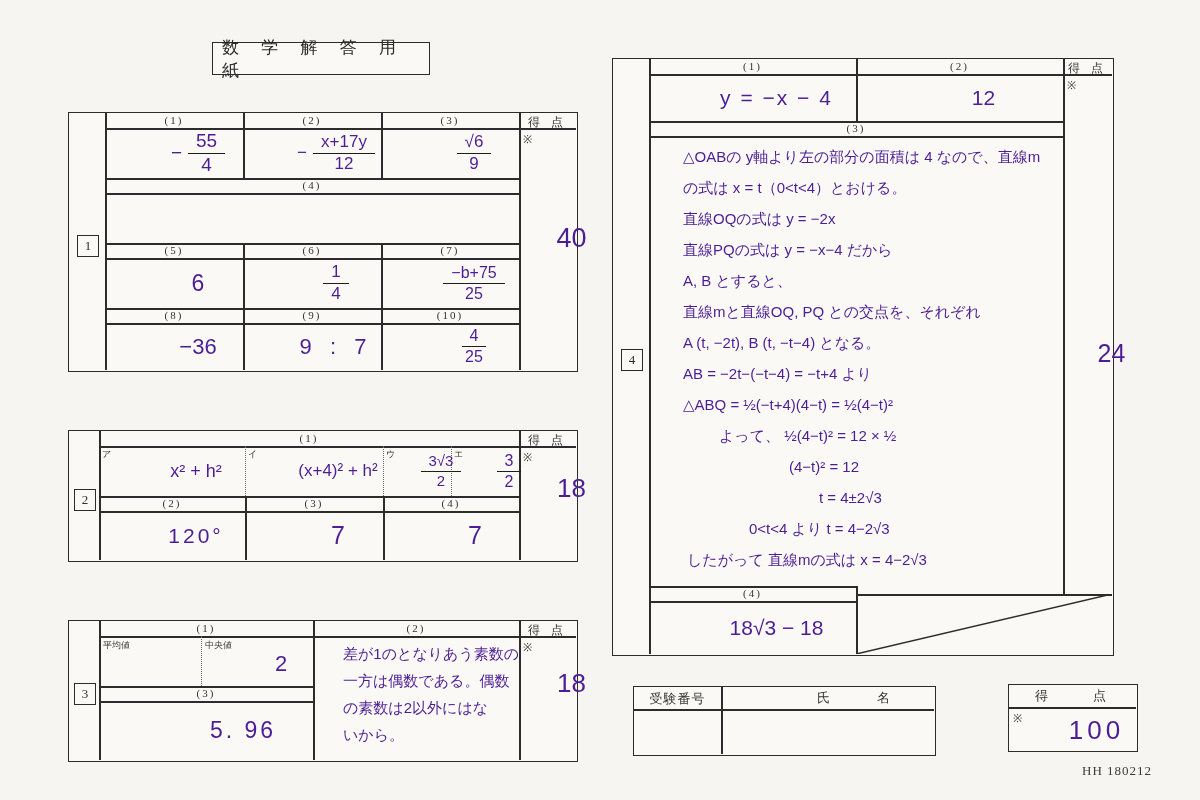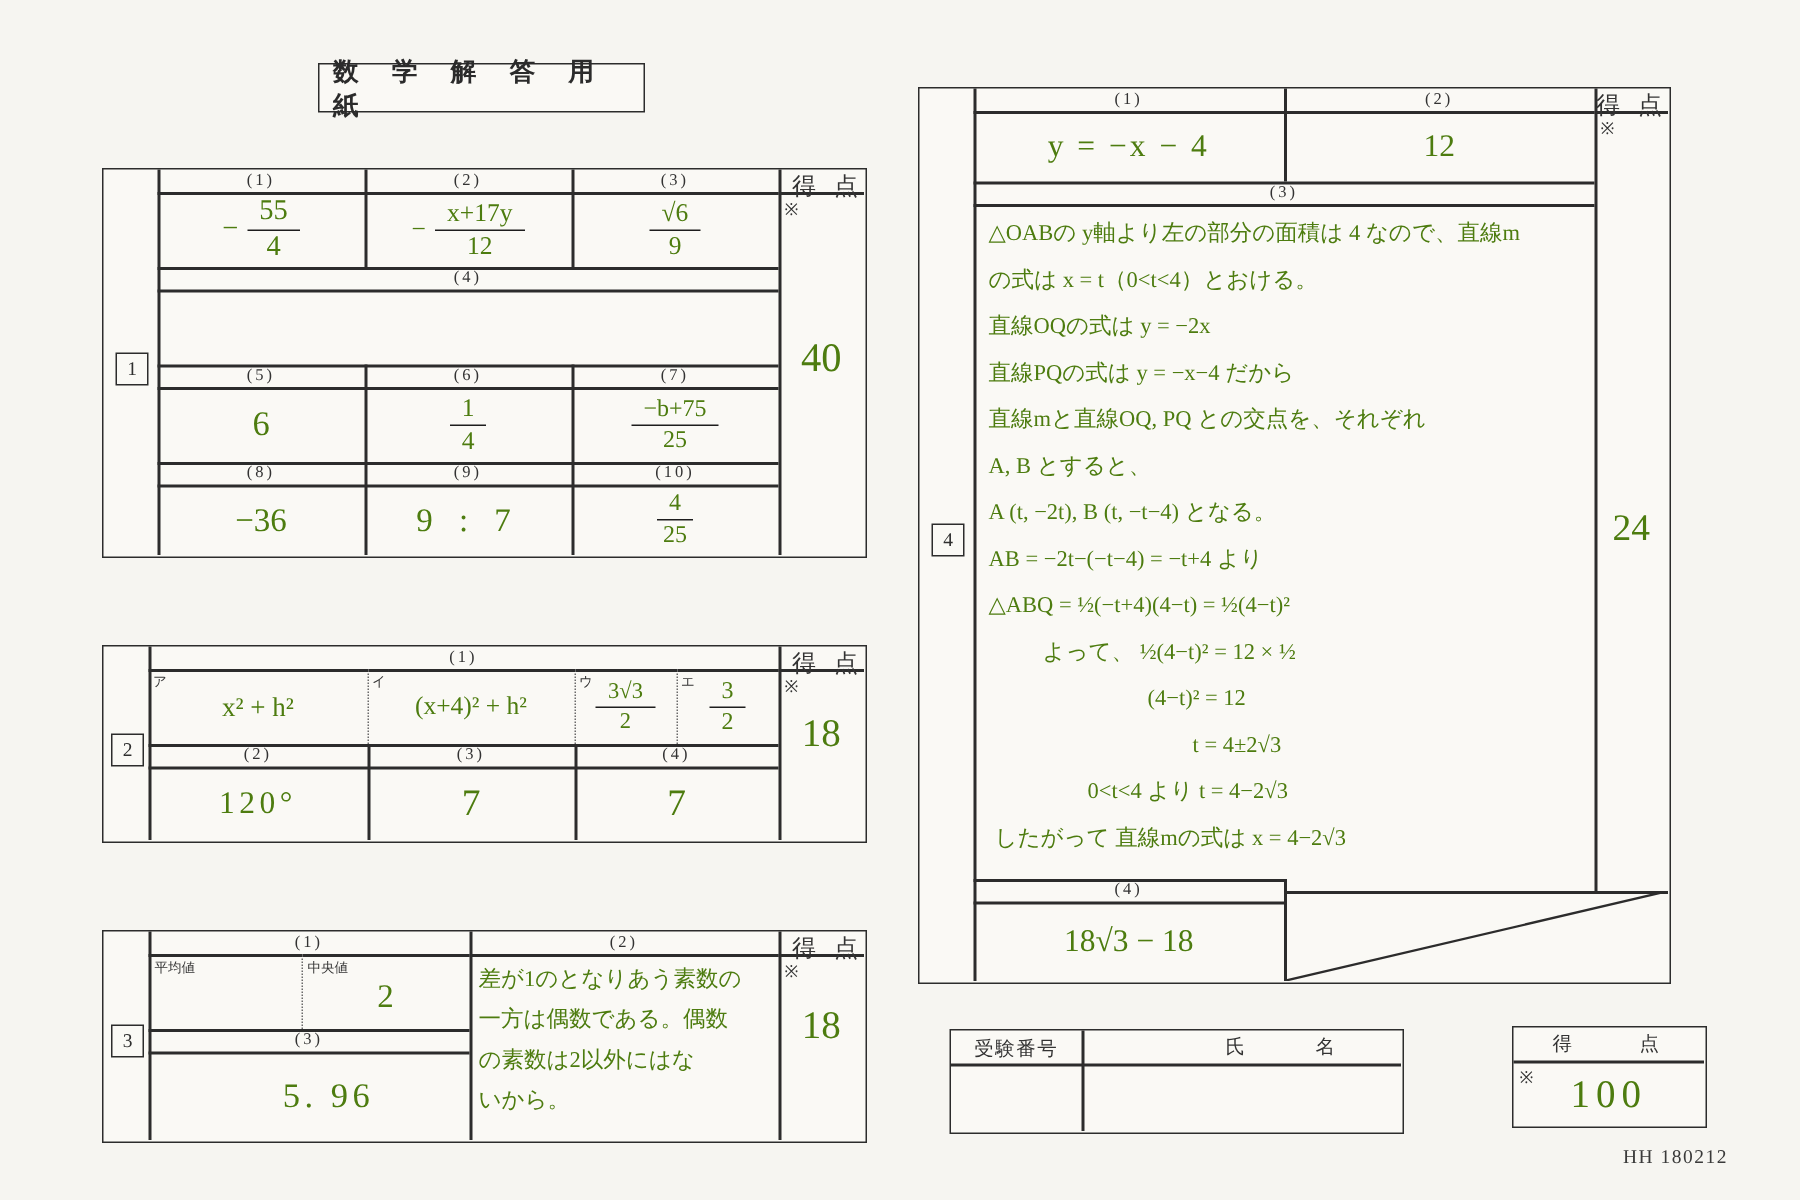--- a/index.html
+++ b/index.html
@@ -8,42 +8,42 @@
     background:#f6f5f1;
     font-family:"Liberation Serif","DejaVu Serif",serif;
     color:#2f2f2f;overflow:hidden;
   }
   .panel{position:absolute;border:1.6px solid #2c2c2c;box-sizing:border-box;background:#faf9f5;}
   .ln{position:absolute;background:#2c2c2c;}
   .hl{height:1.5px;}
   .vl{width:1.5px;}
   .dvl{position:absolute;width:0;border-left:1.5px dotted #6a6a6a;}
   .hdr{position:absolute;font-size:11px;letter-spacing:2px;text-align:center;color:#333;}
-  .scorehdr{position:absolute;font-size:16px;letter-spacing:4px;text-align:right;color:#333;}
+  .scorehdr{position:absolute;font-size:12px;letter-spacing:4px;text-align:center;color:#333;}
   .ast{position:absolute;font-size:11px;color:#333;}
   .sublabel{position:absolute;font-size:9px;color:#333;}
   .numbox{position:absolute;width:20px;height:20px;border:1.4px solid #2c2c2c;
     display:flex;align-items:center;justify-content:center;font-size:13px;background:transparent;}
-  .hw{font-family:Liberation Serif, serif;color:#4d7c0f;}
+  .hw{font-family:Liberation Sans, sans-serif;color:#4c1d95;margin-left:24px;}
   .ans{position:absolute;display:flex;align-items:center;justify-content:center;}
   .frac{display:inline-flex;flex-direction:column;align-items:center;line-height:1.1;}
   .fnum{border-bottom:1.7px solid #1d1d1d;padding:0 8px 1px;}
   .fden{padding-top:1px;}
   .fsign{margin-right:6px;}
   .sol{position:absolute;left:42px;top:82px;width:406px;}
   .sol div{font-size:15px;line-height:31px;white-space:nowrap;}
   .ind0{padding-left:4px;} .ind1{padding-left:40px;} .ind2{padding-left:110px;}
   .ind3{padding-left:140px;} .ind4{padding-left:70px;} .ind5{padding-left:8px;}
   .expl{position:absolute;left:250px;top:19px;width:198px;}
   .expl div{font-size:15px;line-height:27px;white-space:nowrap;}
   .scoreval{position:absolute;display:flex;align-items:center;justify-content:center;}
   .title-box{position:absolute;left:212px;top:42px;width:218px;height:33px;
     border:1.6px solid #2c2c2c;box-sizing:border-box;display:flex;align-items:center;justify-content:center;
     background:#faf9f5;}
-  .title-box span{font-size:17px;letter-spacing:9px;padding-left:9px;color:#2b2b2b;font-weight:bold;}
+  .title-box span{font-size:17px;letter-spacing:9px;padding-left:9px;color:#2b2b2b;}
   .code{position:absolute;left:1082px;top:763px;font-size:13px;letter-spacing:1px;color:#3a3a3a;}
 </style>
 </head>
 <body>
 
 <div class="title-box">
   <span>数 学 解 答 用 紙</span>
 </div>
 
 <div class="panel" style="left:68px;top:112px;width:510px;height:260px;">
@@ -234,22 +234,22 @@
   <div class="ast" style="left:454px;top:18px;">※</div>
 
   <div class="ans hw" style="left:36px;top:15px;width:207px;height:47px;font-size:21px;letter-spacing:2px;">y = −x − 4</div>
   <div class="ans hw" style="left:243px;top:15px;width:207px;height:47px;font-size:21px;">12</div>
 
   <div class="sol hw">
     <div class="ind0">△OABの y軸より左の部分の面積は 4 なので、直線m</div>
     <div class="ind0">の式は x = t（0&lt;t&lt;4）とおける。</div>
     <div class="ind0">直線OQの式は y = −2x</div>
     <div class="ind0">直線PQの式は y = −x−4 だから</div>
+    <div class="ind0">A, B とすると、</div>
     <div class="ind0">直線mと直線OQ, PQ との交点を、それぞれ</div>
-    <div class="ind0">A, B とすると、</div>
     <div class="ind0">A (t, −2t), B (t, −t−4) となる。</div>
     <div class="ind0">AB = −2t−(−t−4) = −t+4 より</div>
     <div class="ind0">△ABQ = ½(−t+4)(4−t) = ½(4−t)²</div>
     <div class="ind1">よって、 ½(4−t)² = 12 × ½</div>
     <div class="ind2">(4−t)² = 12</div>
     <div class="ind3">t = 4±2√3</div>
     <div class="ind4">0&lt;t&lt;4 より t = 4−2√3</div>
     <div class="ind5">したがって 直線mの式は x = 4−2√3</div>
   </div>
 

